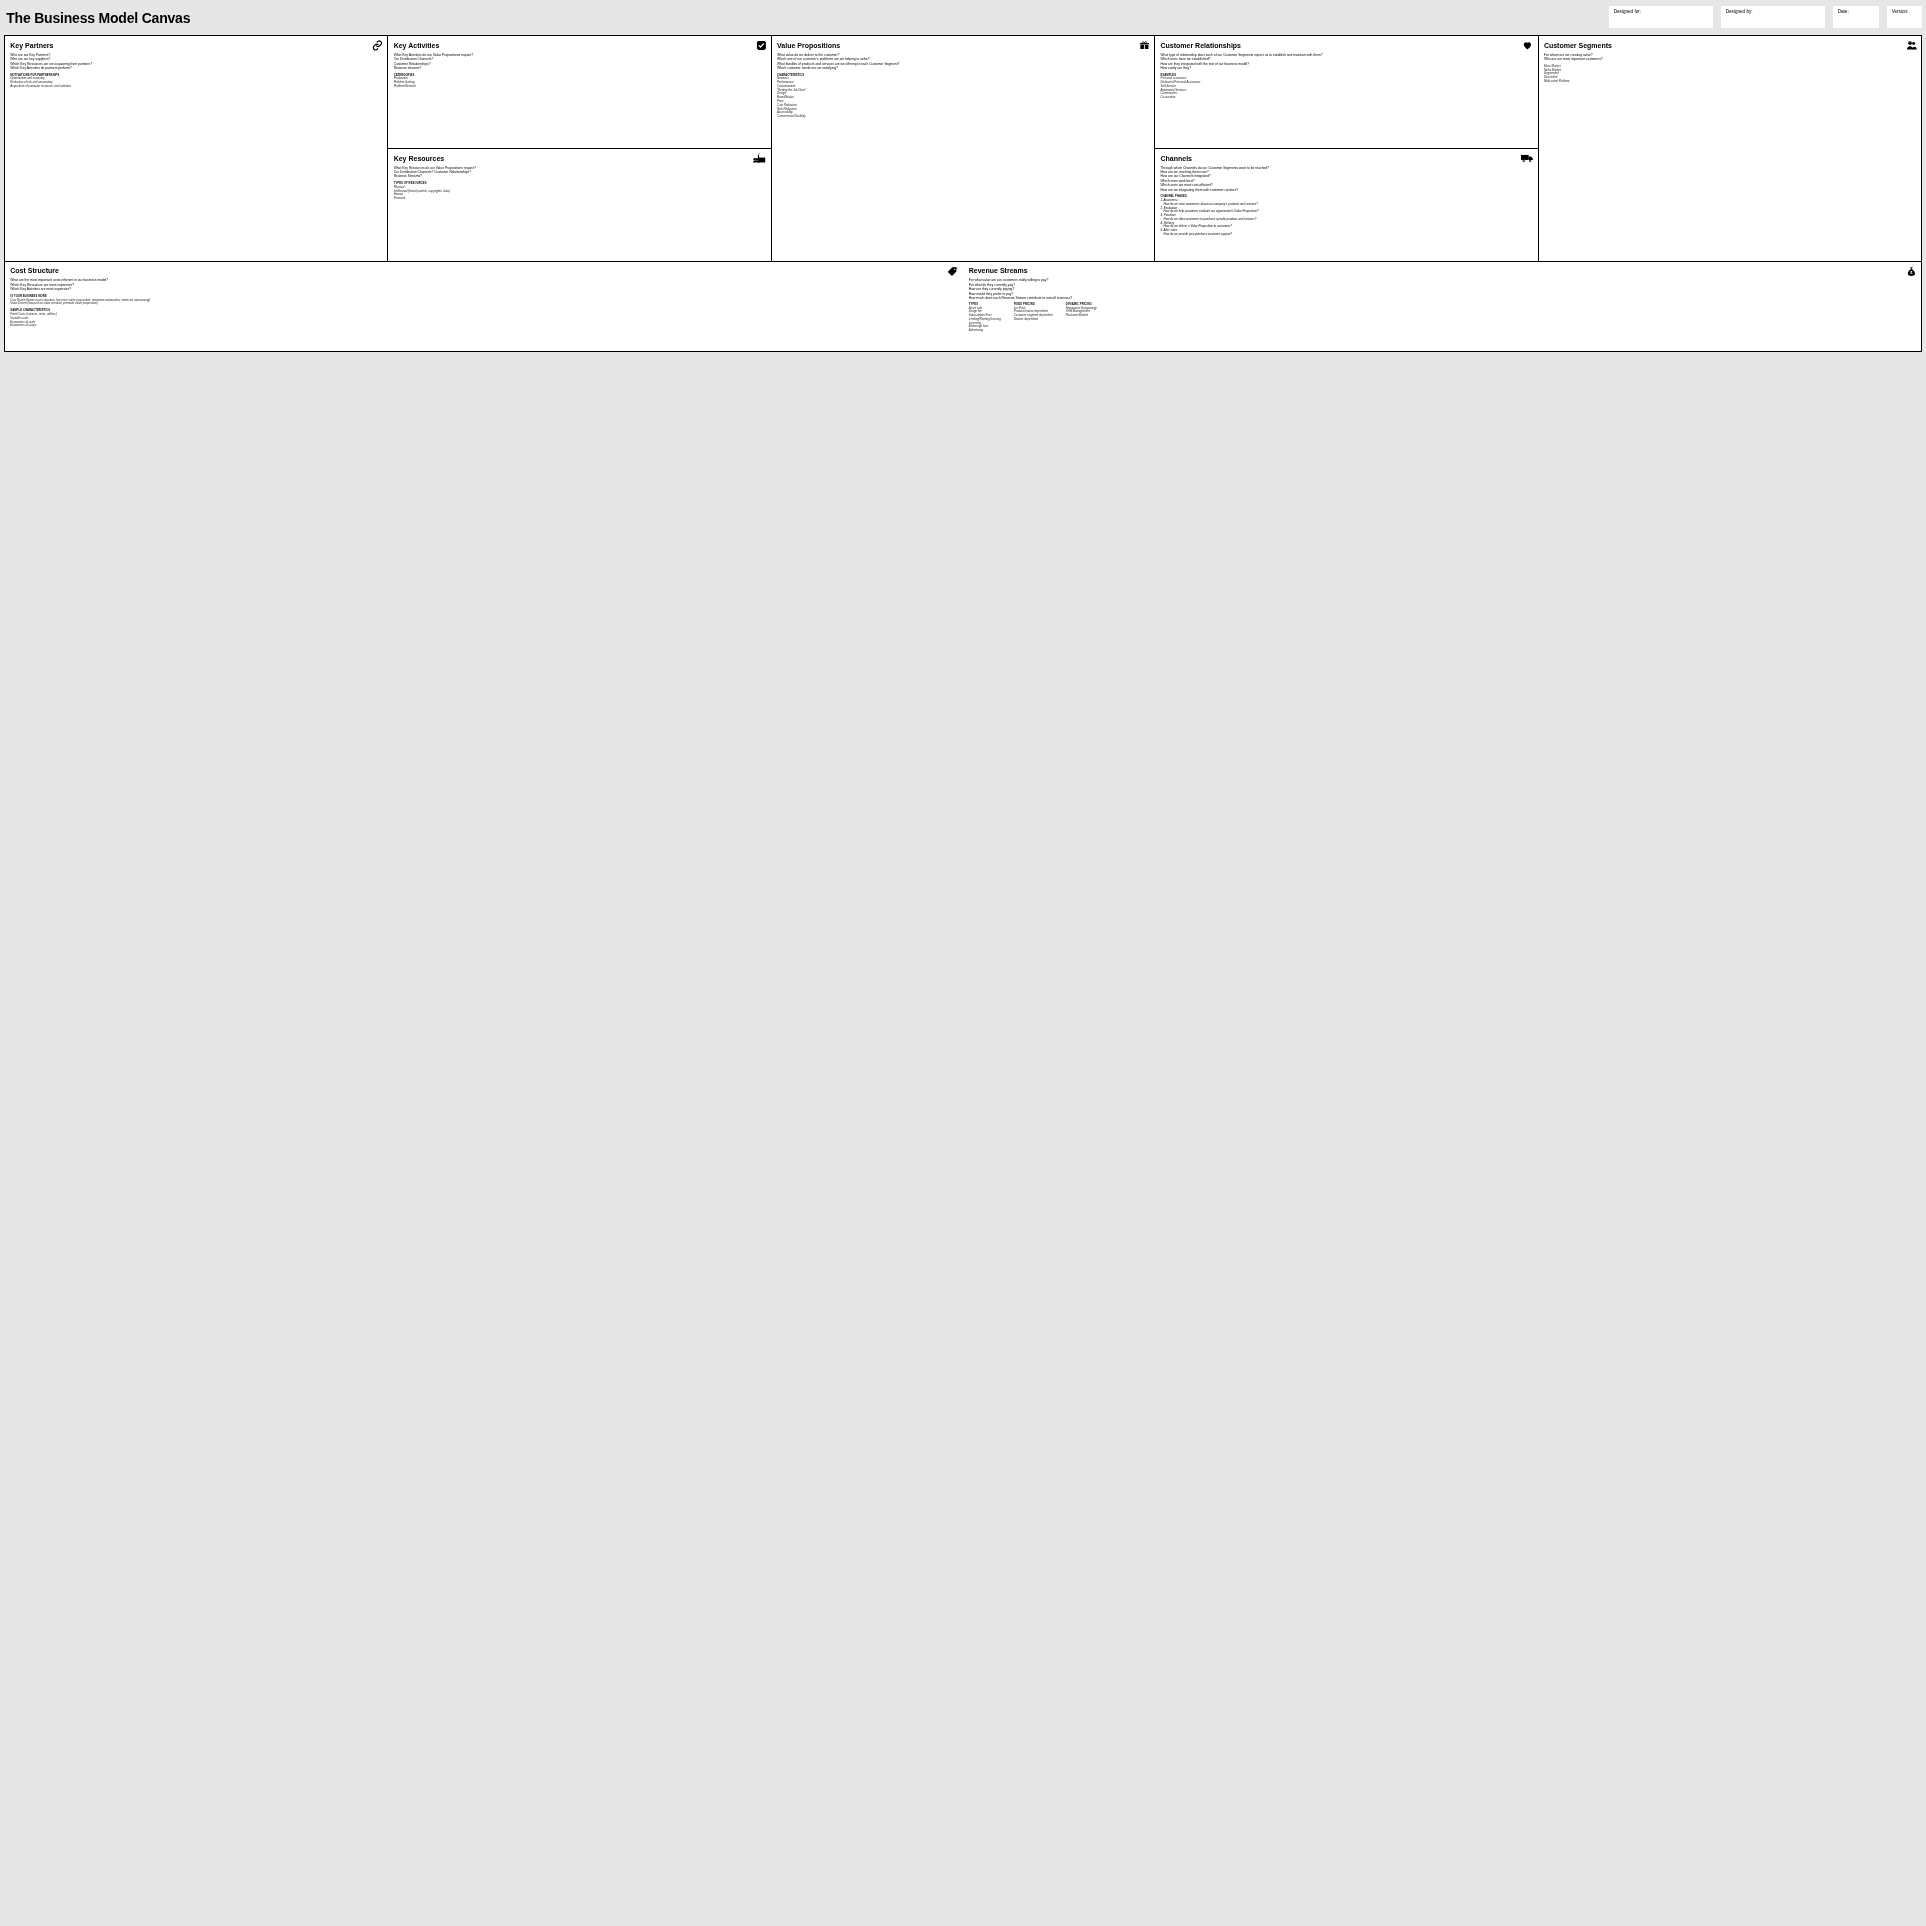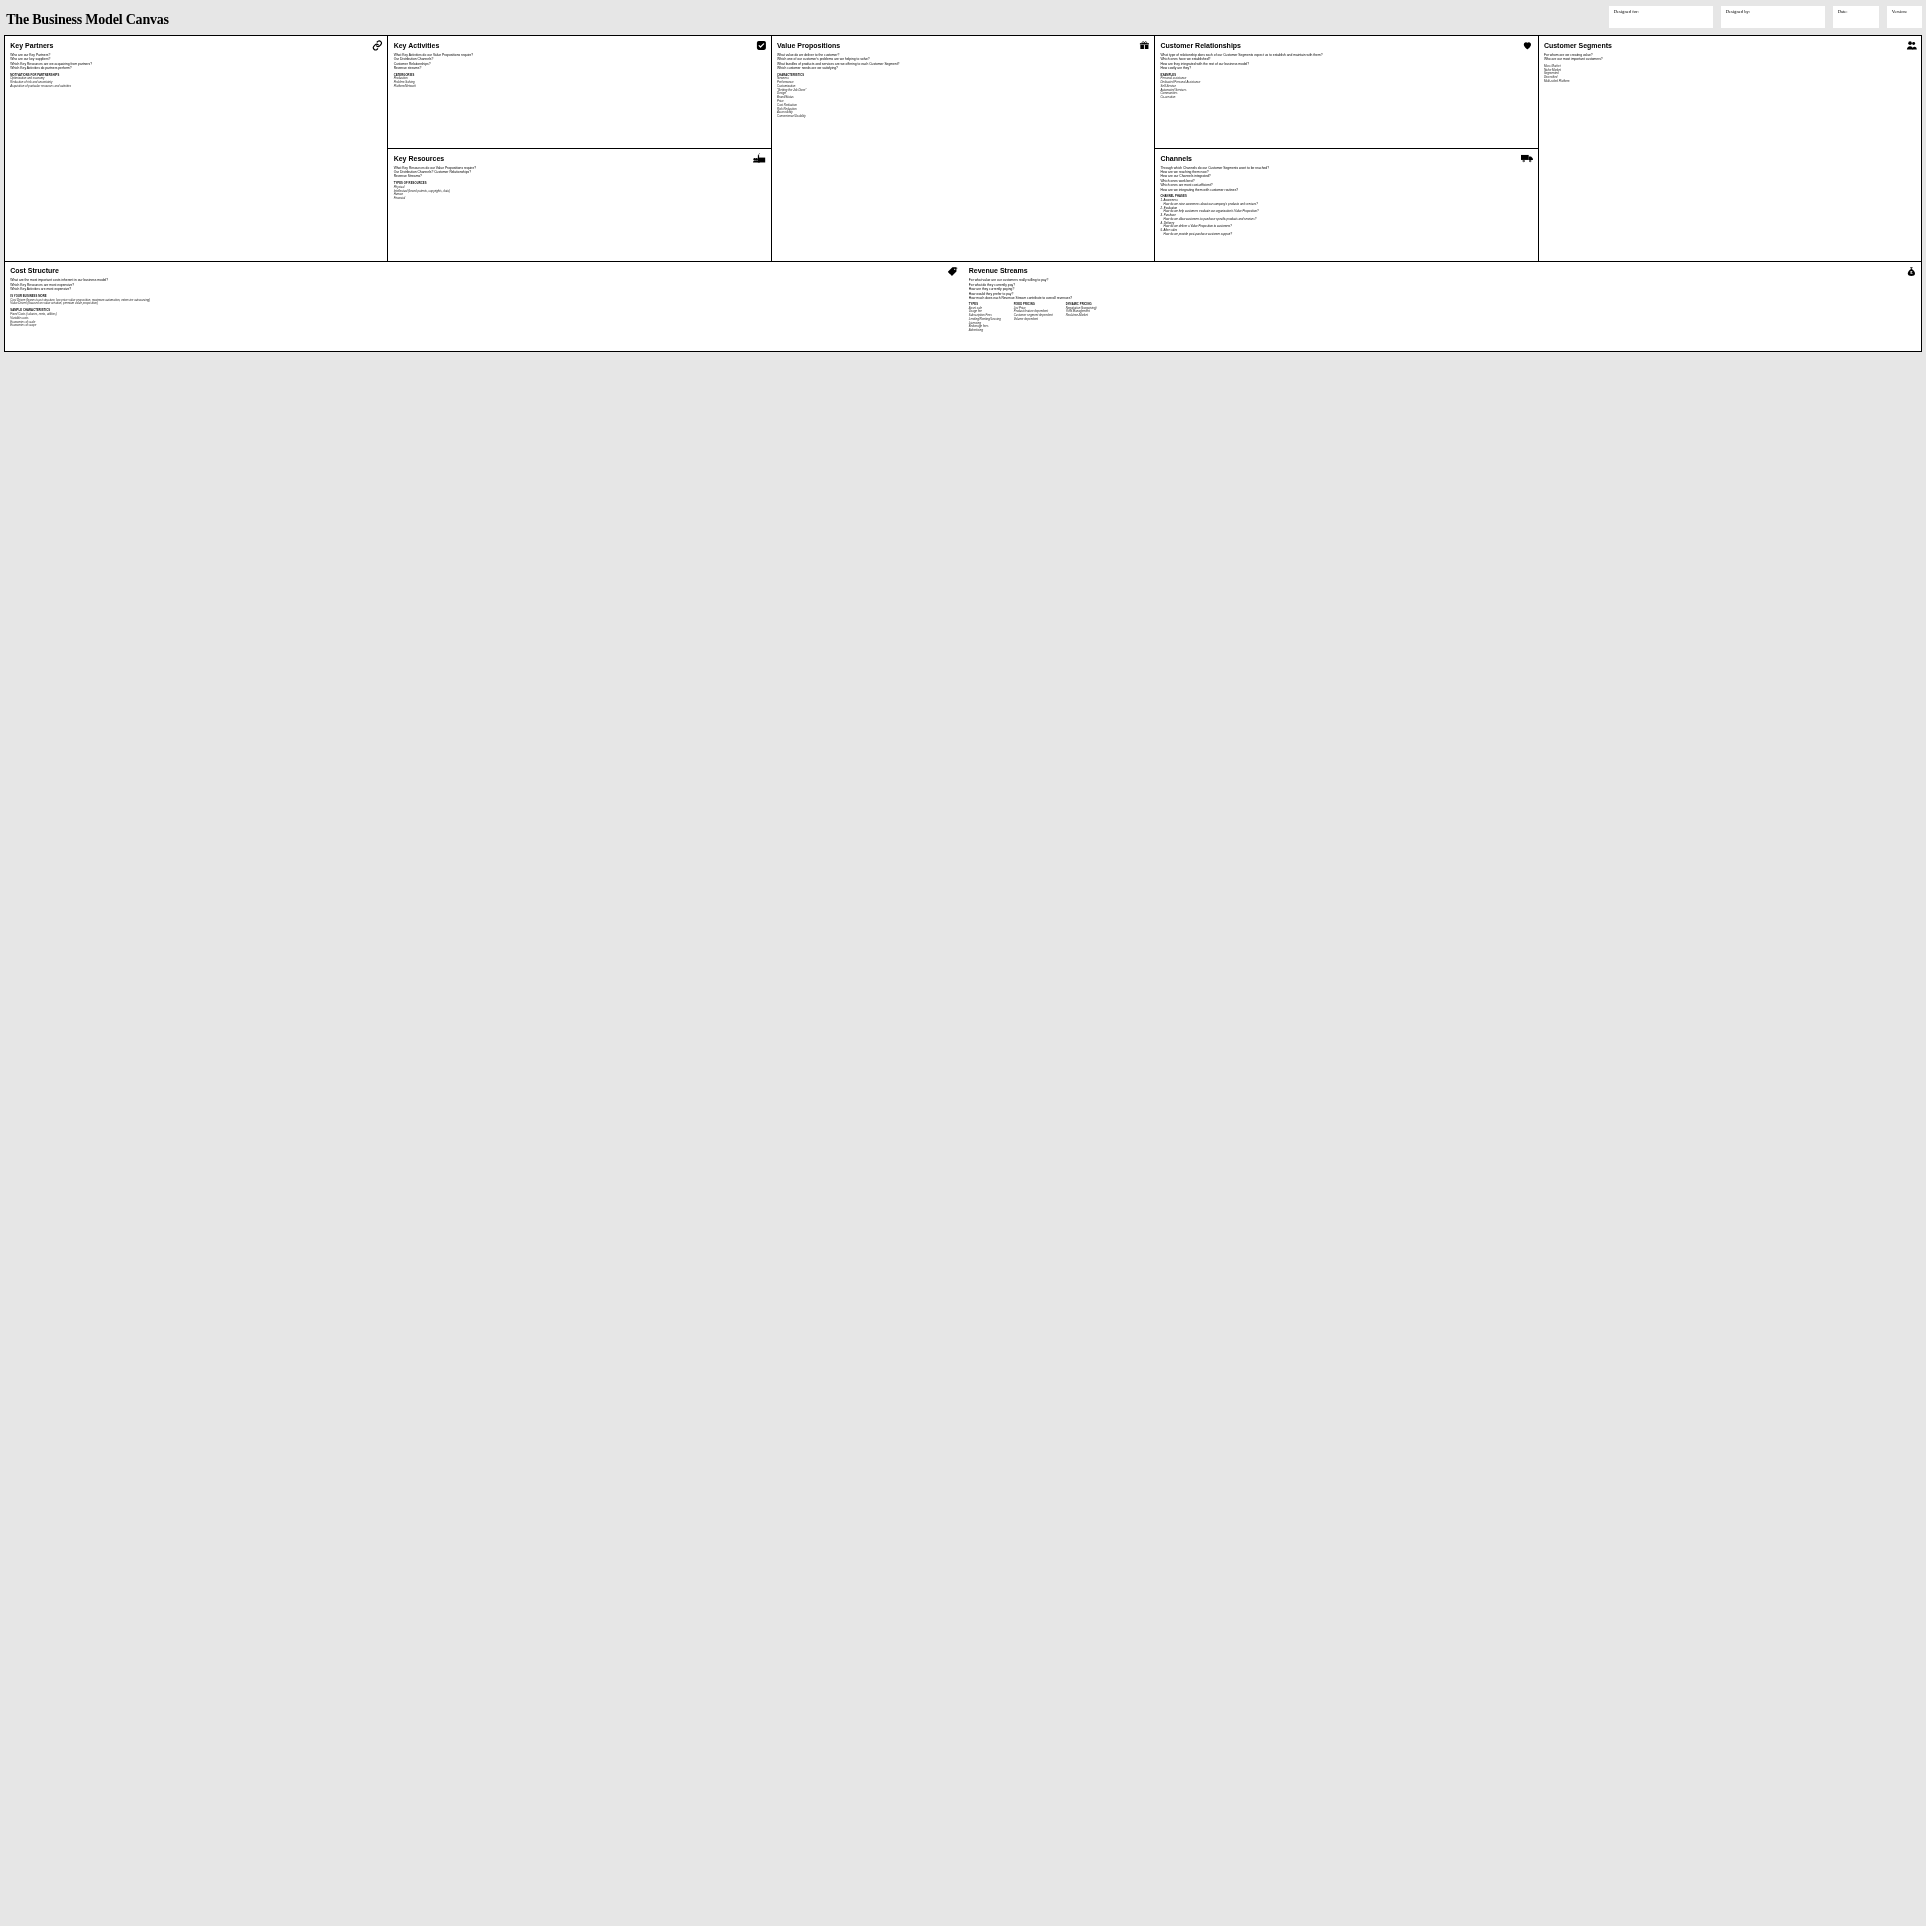--- a/index.html
+++ b/index.html
@@ -7,24 +7,23 @@
   body {
     background: #e6e6e6;
     font-family: "Helvetica Neue", Helvetica, Arial, sans-serif;
     color: #000;
     padding: 6.2px 3.9px 11.6px 3.9px;
   }
 
   
   .header-row {
     display: flex;
-    align-items: flex-end;
+    align-items: center;
     gap: 8px;
     margin-bottom: 7px;
-    font-family: Liberation Serif, serif;
   }
   .main-title {
     font-size: 14px;
     font-weight: 800;
     letter-spacing: -0.2px;
     flex: 0 0 auto;
     padding-left: 2.3px;
     padding-top: 1.5px;
   }
   .header-spacer { flex: 1; }

